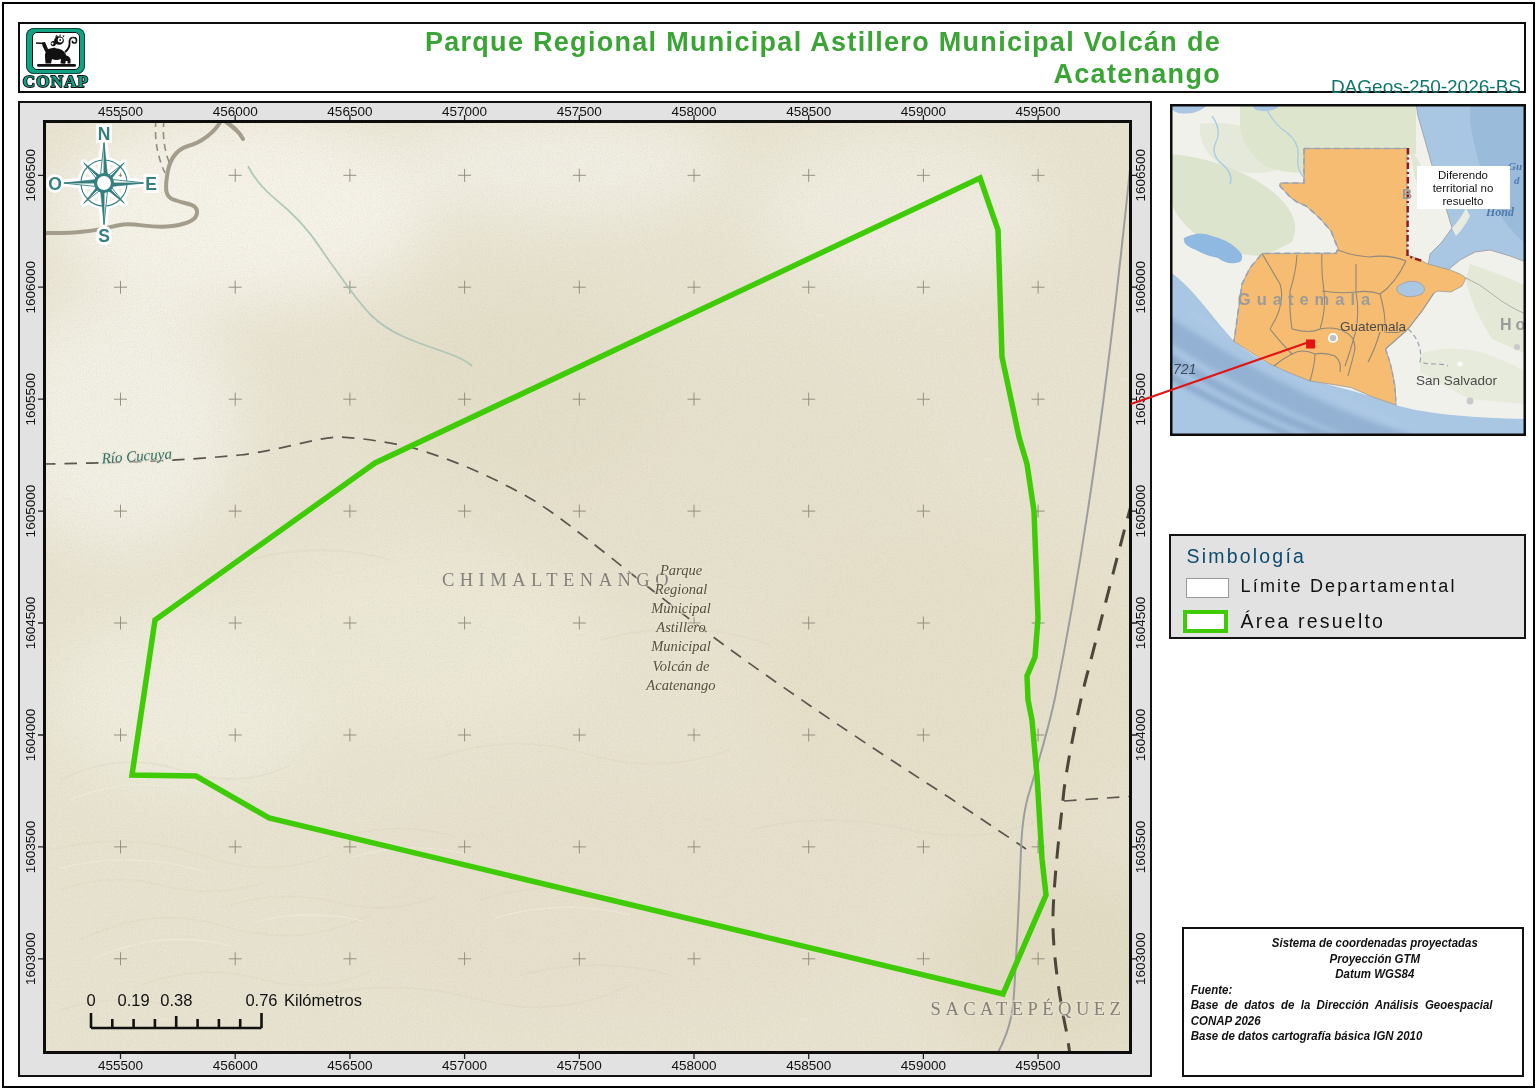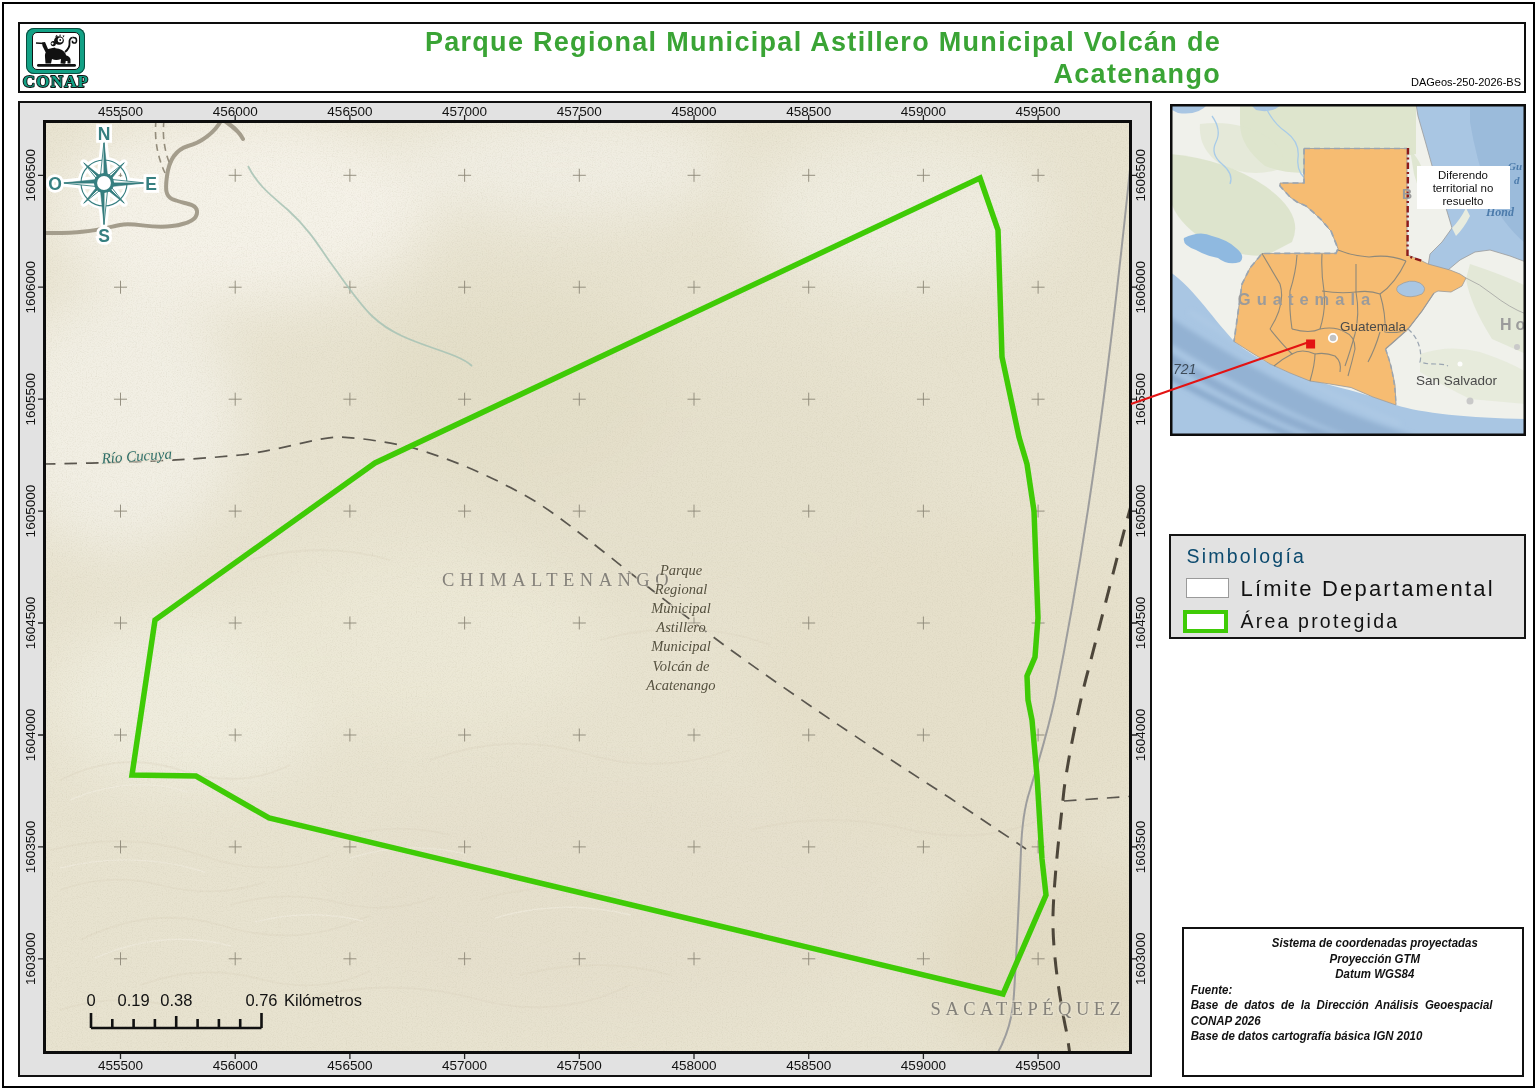--- a/index.html
+++ b/index.html
@@ -1,21 +1,21 @@
 <!DOCTYPE html>
 <html><head><meta charset="utf-8">
 <style>
 html,body{margin:0;padding:0}
 body{width:1536px;height:1089px;position:relative;background:#fff;font-family:"Liberation Sans",sans-serif;overflow:hidden}
 </style></head>
 <body>
 <div style="position:absolute;left:2px;top:2px;width:1529px;height:1082px;border:2.5px solid #000"></div>
 <div style="position:absolute;left:18px;top:22px;width:1504px;height:67px;border:2px solid #0d0d0d;box-sizing:content-box"></div>
 <div style="position:absolute;left:321px;top:26px;width:900px;text-align:right;color:#3aa435;font-size:27px;font-weight:bold;line-height:32px;letter-spacing:1.3px">Parque Regional Municipal Astillero Municipal Volcán de<br>Acatenango</div>
-<div style="position:absolute;right:15px;top:76px;font-size:11px;color:#000000">DAGeos-250-2026-BS</div>
+<div style="position:absolute;right:15px;top:76px;font-size:19px;color:#0f766e">DAGeos-250-2026-BS</div>
 <div style="position:absolute;left:26px;top:28px;width:59px;height:45.5px;background:#12a185;border-radius:8px;box-shadow:0 0 0 1px #0b4b3e inset"></div>
 <div style="position:absolute;left:32px;top:32px;width:48px;height:37.5px;background:#fff;border-radius:5px;border:1.8px solid #111;box-sizing:border-box"></div>
 <svg style="position:absolute;left:33.5px;top:33.5px" width="45" height="34" viewBox="0 0 45 34">
 <path d="M2,9 L10,9.5" stroke="#111" stroke-width="1.3"></path>
 <path d="M8,8.5 L11,8 L14,15 L21,13.5 L23,18 L13,21 L8.5,12 Z" fill="#111"></path>
 <ellipse cx="25" cy="6.5" rx="4.9" ry="4.3" fill="#111"></ellipse>
 <circle cx="26.2" cy="6" r="2.5" fill="#fff"></circle>
 <circle cx="26.2" cy="6" r="0.9" fill="#111"></circle>
 <path d="M21,2.5 l2,-1.8 l0.7,2.2 Z M25,0.9 l1.7,-0.4 l-0.2,2 Z M28.5,1.4 l2,0 l-0.9,2 Z" fill="#111"></path>
 <circle cx="19.3" cy="9.6" r="2.6" fill="#111"></circle>
@@ -263,23 +263,23 @@
 <rect x="247" y="62" width="93" height="43" fill="#fff"></rect>
 <text x="293" y="75" font-size="11.5" fill="#111" text-anchor="middle">Diferendo</text>
 <text x="293" y="88" font-size="11.5" fill="#111" text-anchor="middle">territorial no</text>
 <text x="293" y="101" font-size="11.5" fill="#111" text-anchor="middle">resuelto</text>
 <rect x="136.1" y="235.5" width="9" height="9" fill="#e31313"></rect>
 <rect x="1.25" y="1.25" width="353.5" height="329.5" fill="none" stroke="#0d0d0d" stroke-width="2.5"></rect>
 </svg>
 <div style="position:absolute;left:1168.5px;top:533.5px;width:357px;height:105px;background:#e2e2e2;border:2.5px solid #141414;box-sizing:border-box">
   <div style="position:absolute;left:16px;top:9px;font-size:19.5px;letter-spacing:2.2px;color:#0c4a6e">Simbología</div>
   <div style="position:absolute;left:15px;top:42px;width:41px;height:18.5px;background:#fff;border:1.5px solid #9a9a9a"></div>
-  <div style="position:absolute;left:70px;top:40px;font-size:22px;letter-spacing:2.2px;color:#111">Límite Departamental</div>
+  <div style="position:absolute;left:70px;top:40px;font-size:18px;letter-spacing:2.2px;color:#111">Límite Departamental</div>
   <div style="position:absolute;left:12.5px;top:74.5px;width:37px;height:14.5px;background:#fff;border:4.5px solid #3fcb06"></div>
-  <div style="position:absolute;left:70px;top:74px;font-size:19.5px;letter-spacing:2.2px;color:#111">Área protegida</div>
+  <div style="position:absolute;left:70px;top:74px;font-size:19.5px;letter-spacing:2.2px;color:#111">Área resuelto</div>
 </div>
 <div style="position:absolute;left:1182px;top:927px;width:342px;height:150px;border:2.5px solid #111;box-sizing:border-box;overflow:hidden">
 <div style="width:388px;transform:scaleX(0.85);transform-origin:0 0;font-weight:bold;font-style:italic;font-size:13.5px;line-height:15.5px;color:#111;padding-top:6px">
   <div style="text-align:center;padding-left:61px">Sistema de coordenadas proyectadas<br>Proyección GTM<br>Datum WGS84</div>
   <div style="padding:0 8px">Fuente:</div>
   <div style="padding:0 25px 0 8px;text-align:justify;text-align-last:justify">Base de datos de la Dirección Análisis Geoespacial</div>
   <div style="padding:0 8px">CONAP 2026</div>
   <div style="padding:0 8px">Base de datos cartografía básica IGN 2010</div>
 </div>
 </div>

